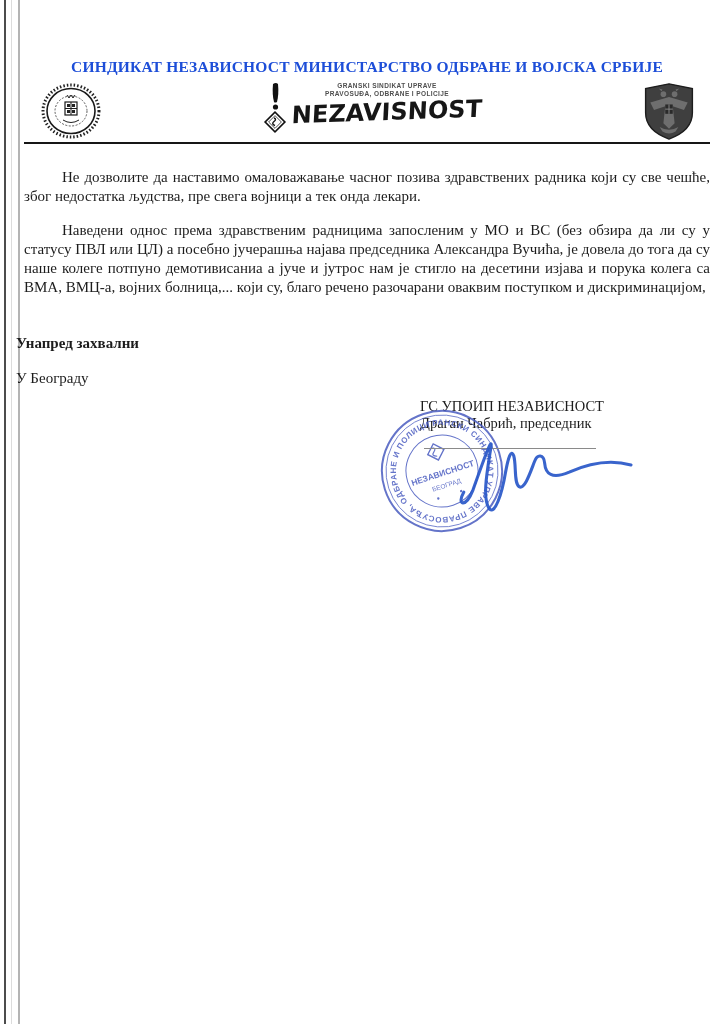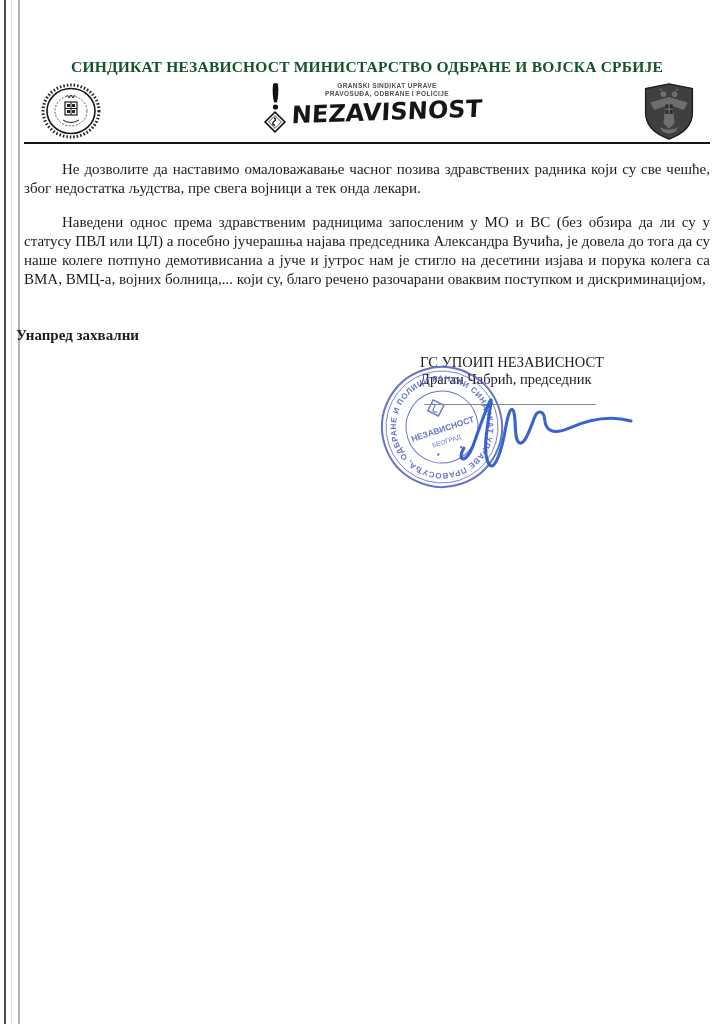--- a/index.html
+++ b/index.html
@@ -19,21 +19,21 @@
   .sl3 { left:18px; width:2px; background:#b4b4b4; }
 
   .content { position:relative; padding:0 14px 0 24px; }
 
   .title {
     margin-top:58px;
     text-align:center;
     font-weight:bold;
     font-size:15.5px;
     letter-spacing:0.2px;
-    color:#14532d;
+    color:#1d4ed8;
   }
 
   .logo-row {
     margin-top:6px;
     display:flex;
     align-items:flex-start;
     justify-content:space-between;
     padding:0 12px 0 14px;
     height:58px;
   }
@@ -57,21 +57,21 @@
     margin-top:8px;
     font-weight:bold;
     font-size:13.5px;
     letter-spacing:0.1px;
     text-decoration:underline;
     white-space:pre-wrap;
     color:#141414;
   }
   .rule { margin-top:2px; border-top:2px solid #161616; }
 
-  .body-text { margin-top:16px; }
+  .body-text { margin-top:24px; }
   .body-text p {
     font-size:15px;
     line-height:19px;
     text-align:justify;
     text-indent:38px;
     margin-bottom:15px;
     color:#1c1c1c;
   }
 
   .thanks { margin-top:38px; margin-left:-8px; font-weight:bold; font-size:15px; }
@@ -161,20 +161,21 @@
 
       <div class="rule"></div>
     </div>
 
     <div class="body-text">
       <p>Не дозволите да наставимо омаловажавање часног позива здравствених радника који су све чешће, због недостатка људства, пре свега војници а тек онда лекари.</p>
       <p>Наведени однос према здравственим радницима запосленим у МО и ВС (без обзира да ли су у статусу ПВЛ или ЦЛ) а посебно јучерашња најава председника Александра Вучића, је довела до тога да су наше колеге потпуно демотивисаниа а јуче и јутрос нам је стигло на десетини изјава и порука колега са ВМА, ВМЦ-а, војних болница,... који су, благо речено разочарани оваквим поступком и дискриминацијом,</p>
     </div>
 
     <div class="thanks">Унапред захвални</div>
+    <div class="place">У Београду</div>
 
     <div class="sig-block">
       <div>ГС УПОИП НЕЗАВИСНОСТ</div>
       <div>Драган Чабрић, председник</div>
 
       <div class="sig-area">
 
         <svg class="stamp-svg" width="134" height="134" viewBox="0 0 134 134">
           <g stroke="#4a5cc0" fill="none">
             <circle cx="67" cy="67" r="60" stroke-width="2"></circle>

